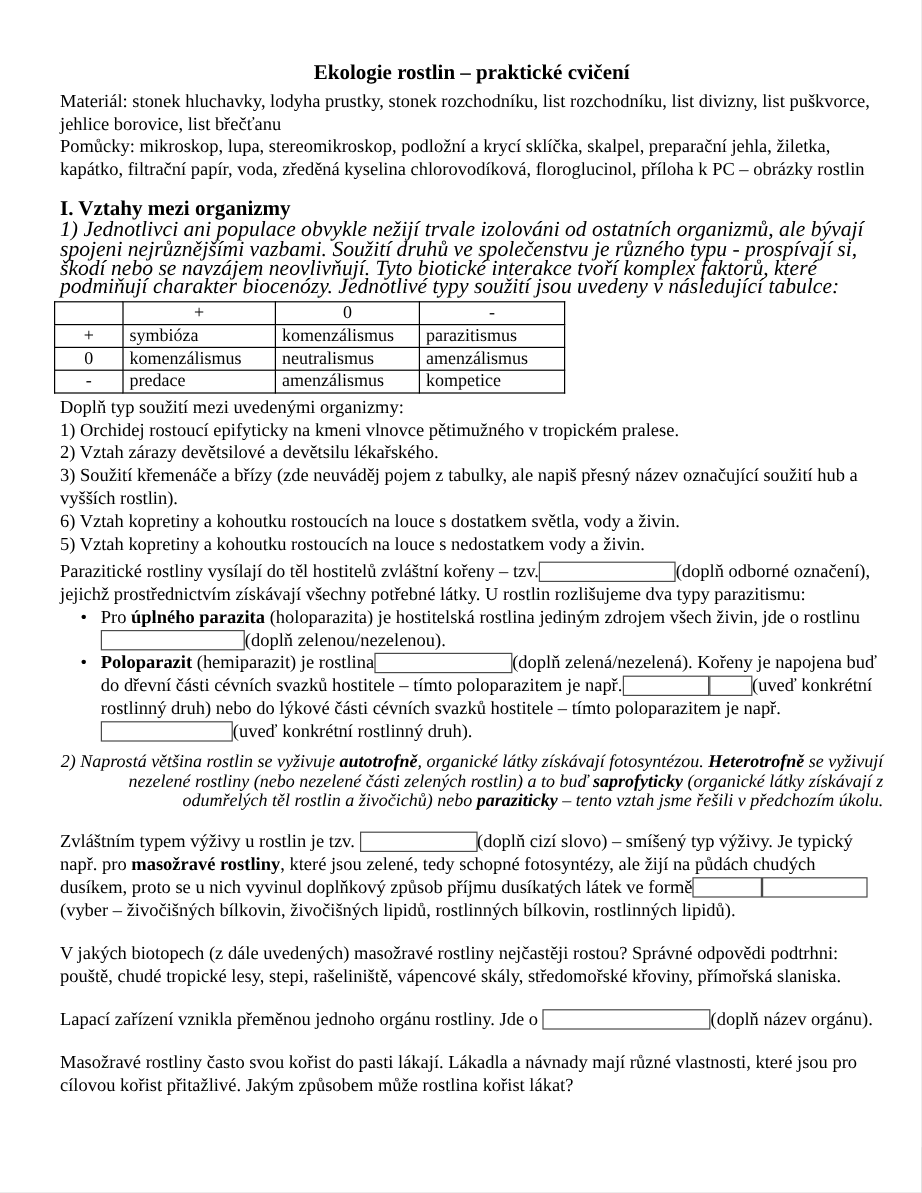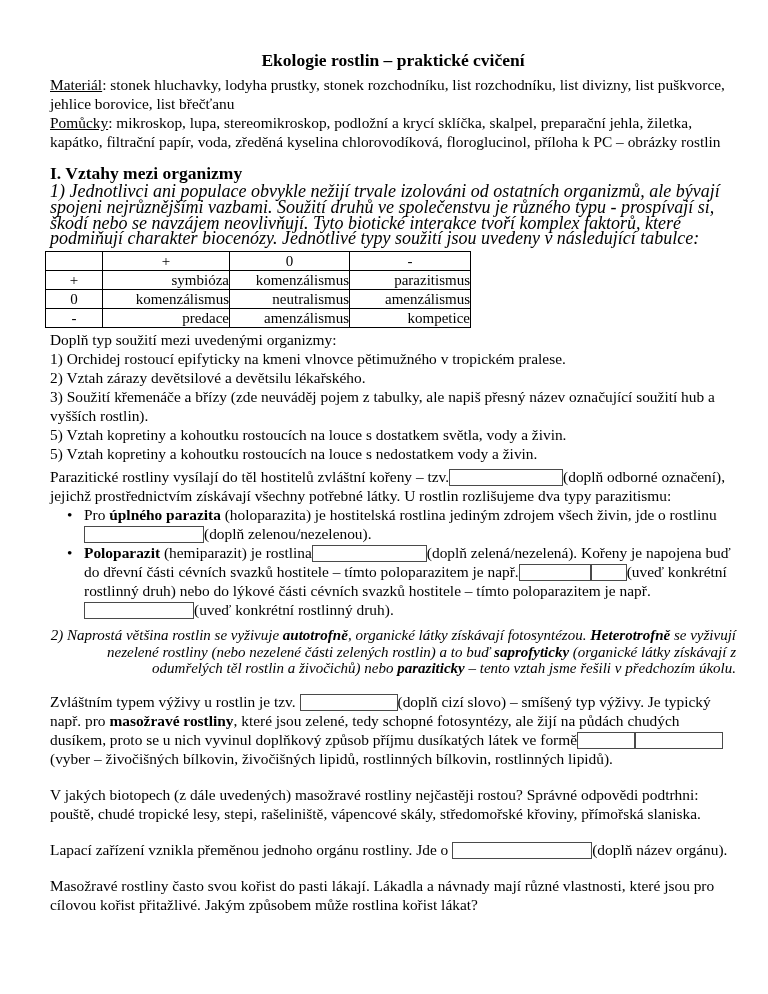--- a/index.html
+++ b/index.html
@@ -1,27 +1,27 @@
 <!DOCTYPE html>
 <html><head>
 <meta charset="utf-8">
 <style>
   html,body { margin:0; padding:0; background:#888; }
   body { width:768px; height:994px; overflow:hidden; background:#ffffff;
          font-family:"Liberation Serif", serif; font-size:15.4px; line-height:19px; color:#000; }
   .page { box-sizing:border-box; width:768px; height:956px; padding:50px 32px 0 50px; background:#fff; }
   .doc-title { margin:0 0 5px 0; font-size:17.5px; line-height:20px; font-weight:bold; text-align:center; }
   p { margin:0; }
-  .underline { text-decoration:underline; }
+  .underline { }
   .bold { font-weight:bold; }
   .section-heading { margin:12px 0 0 0; font-size:17.5px; line-height:20px; font-weight:bold; }
   .intro { font-style:italic; font-size:18px; line-height:15.8px; margin-top:1px; }
   .italic-para { font-style:italic; font-size:15px; line-height:16.6px;text-align:right; }
   table.rel { border-collapse:collapse; table-layout:fixed; width:425px; margin:4px 0 2px -5px; }
-  table.rel td { border:1px solid #000; height:18px; line-height:18px; font-size:15px; padding:0 0 0 5px; overflow:hidden;text-align:right; }
+  table.rel td { border:1px solid #000; height:18px; line-height:18px; font-size:15px; padding:0 0 0 5px; overflow:hidden; }
   table.rel td.c { text-align:center; padding:0; }
   ul.bullets { margin:0; padding:0 0 0 34px; list-style:none; }
   ul.bullets li { position:relative; }
   ul.bullets li::before { content:"\2022"; position:absolute; left:-17px; top:0; }
   .blank { display:inline-block; box-sizing:border-box; height:17px; background:#fff;
            border:1px solid #4a4a4a; vertical-align:-4px; }
   .mt4 { margin-top:4px; } .mt8 { margin-top:8px; } .mt15 { margin-top:15px; } .mt17 { margin-top:17px; }
 </style>
 </head>
 <body>
@@ -70,21 +70,21 @@
         <td>amenzálismus</td>
         <td>kompetice</td>
       </tr>
     </tbody>
   </table>
 
   <p>Doplň typ soužití mezi uvedenými organizmy:</p>
   <p>1) Orchidej rostoucí epifyticky na kmeni vlnovce pětimužného v tropickém pralese.</p>
   <p>2) Vztah zárazy devětsilové a devětsilu lékařského.</p>
   <p>3) Soužití křemenáče a břízy (zde neuváděj pojem z tabulky, ale napiš přesný název označující soužití hub a vyšších rostlin).</p>
-  <p>5) Vztah kopretiny a kohoutku rostoucích na louce s dostatkem světla, vody a živin.</p>
+  <p>6) Vztah kopretiny a kohoutku rostoucích na louce s dostatkem světla, vody a živin.</p>
   <p>5) Vztah kopretiny a kohoutku rostoucích na louce s nedostatkem vody a živin.</p>
 
   <p class="mt4"><span>Parazitické rostliny vysílají do těl hostitelů zvláštní kořeny – tzv.</span><span class="blank" style="width: 114px;"></span><span>(doplň odborné označení), jejichž prostřednictvím získávají všechny potřebné látky. U rostlin rozlišujeme dva typy parazitismu:</span></p>
 
   <ul class="bullets">
     <li><span>Pro </span><span class="bold">úplného parazita</span><span> (holoparazita) je hostitelská rostlina jediným zdrojem všech živin, jde o rostlinu</span><span class="blank" style="width: 120px;"></span><span>(doplň zelenou/nezelenou).</span></li>
     <li><span class="bold">Poloparazit</span><span> (hemiparazit) je rostlina</span><span class="blank" style="width: 115px;"></span><span>(doplň zelená/nezelená). Kořeny je napojena buď do dřevní části cévních svazků hostitele – tímto poloparazitem je např.</span><span class="blank" style="width: 72px;"></span><span class="blank" style="width: 36px;"></span><span>(uveď konkrétní rostlinný druh) nebo do lýkové části cévních svazků hostitele – tímto poloparazitem je např. </span><span class="blank" style="width: 110px;"></span><span>(uveď konkrétní rostlinný druh).</span></li>
   </ul>
 
   <p class="italic-para mt8"><span>2) Naprostá většina rostlin se vyživuje </span><span class="bold">autotrofně</span><span>, organické látky získávají fotosyntézou. </span><span class="bold">Heterotrofně</span><span> se vyživují nezelené rostliny (nebo nezelené části zelených rostlin) a to buď </span><span class="bold">saprofyticky</span><span> (organické látky získávají z odumřelých těl rostlin a živočichů) nebo </span><span class="bold">paraziticky</span><span> – tento vztah jsme řešili v předchozím úkolu.</span></p>

